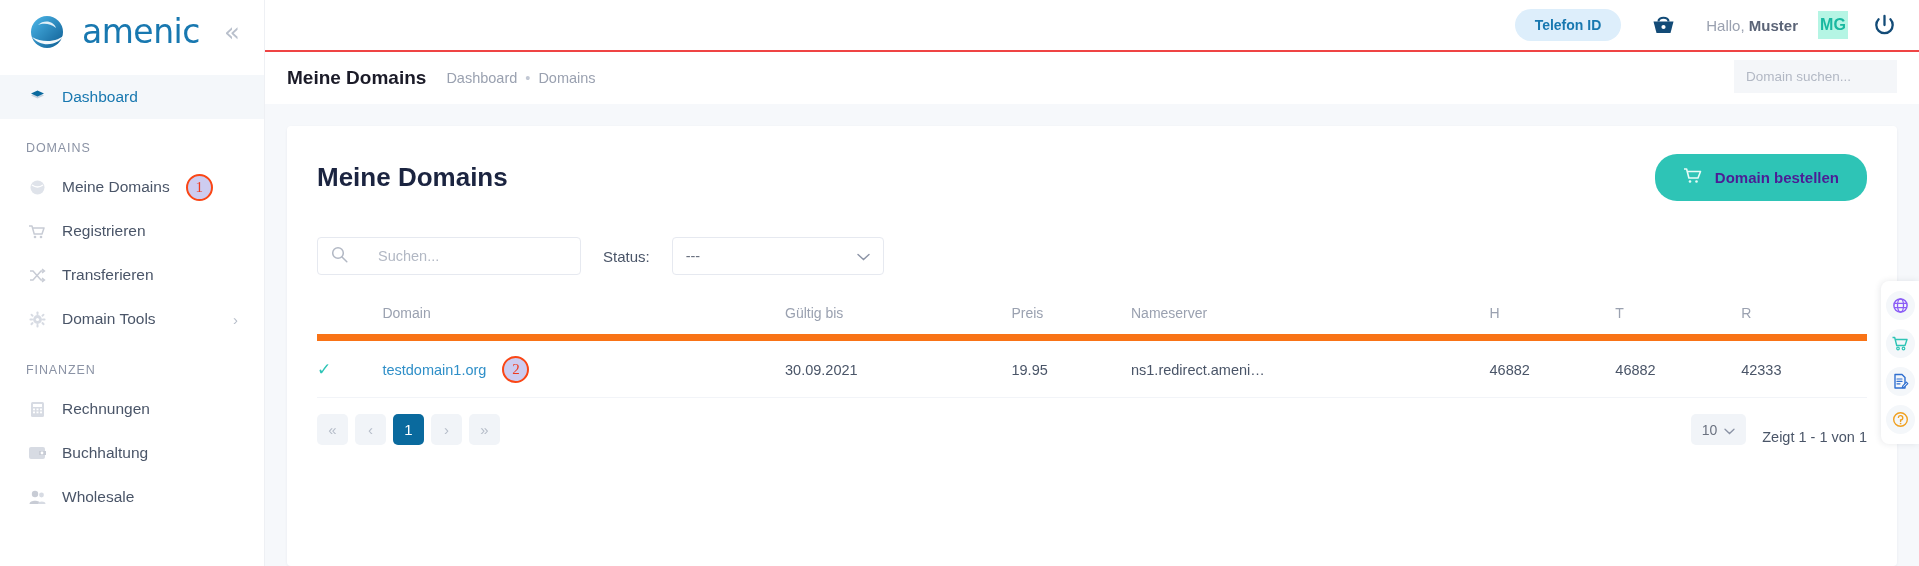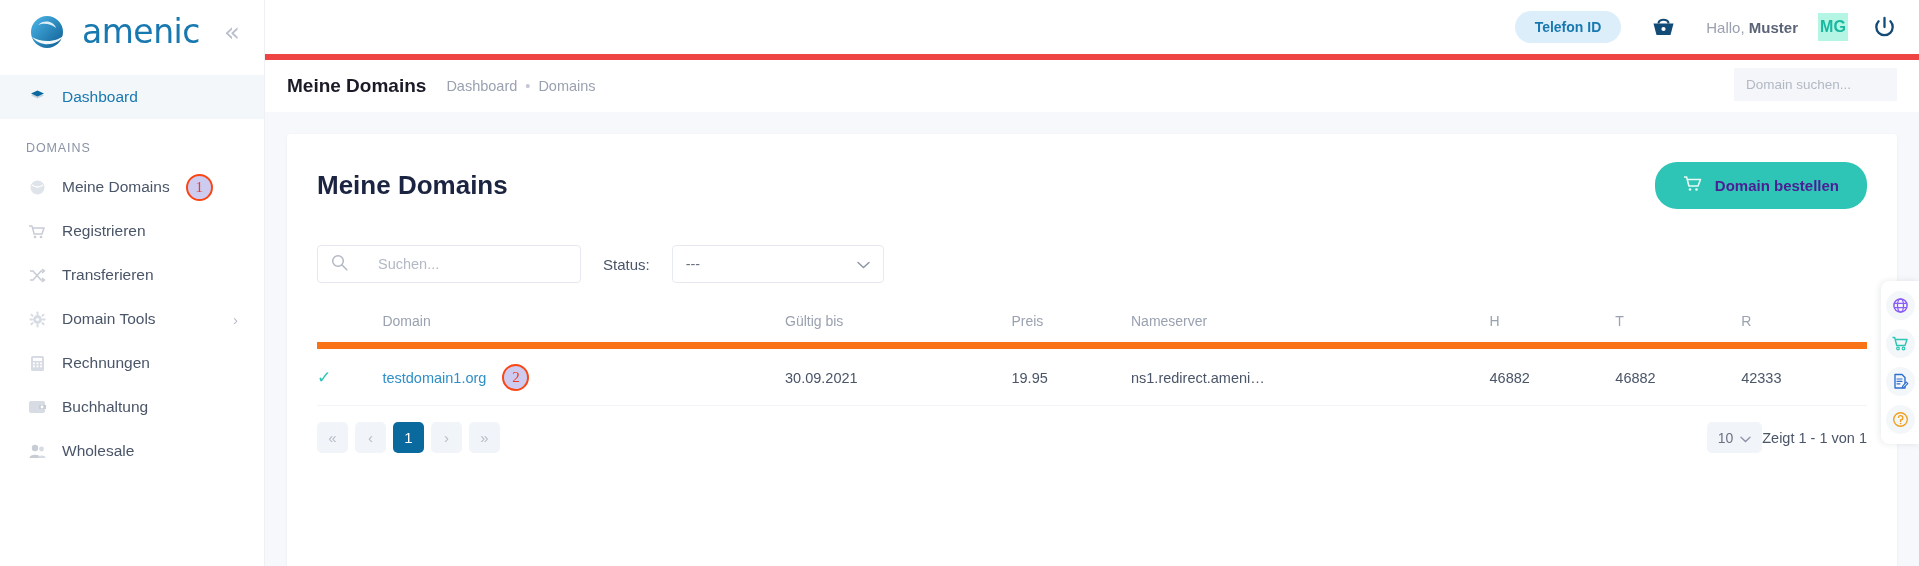--- a/index.html
+++ b/index.html
@@ -47,22 +47,22 @@
     background: #cdccf0; border: 2.5px solid #fa4616;
     color: #ee3b1f; font-size: 15px; display: flex;
     align-items: center; justify-content: center;
     font-family: "Liberation Serif", serif;
   }
   .marker-1 { margin-left: 16px; }
 
   
   .main { flex: 1; height: 566px; position: relative; background: #fff; }
   .topbar {
-    height: 60px; display: flex; align-items: center; justify-content: flex-end;
-    padding-right: 22px; gap: 0px; border-bottom: 6px solid #ef4444; background: #fff;
+    height: 52px; display: flex; align-items: center; justify-content: flex-end;
+    padding-right: 22px; gap: 0px; border-bottom: 2px solid #ef4444; background: #fff;
   }
   .phone-pill {
     background: #ddeefb; color: #1878b0; font-weight: bold; font-size: 14px;
     border-radius: 16px; padding: 8px 20px; cursor: pointer; margin-right: 30px;
   }
   .cart-ic { cursor: pointer; margin-right: 30px; display:flex; align-items:center; }
   .greet { font-size: 15px; color: #9aa1b0; margin-right: 20px; white-space: nowrap; }
   .greet b { color: #5b6477; }
   .avatar {
     width: 30px; height: 28px; background: #b5f5e4; color: #18b8a0;
@@ -146,21 +146,21 @@
 
   .pager { display: flex; align-items: center; justify-content: space-between;
     margin-top: 16px; }
   .pages { display: flex; gap: 7px; }
   .pg {
     width: 31px; height: 31px; border-radius: 5px; background: #f1f4f8;
     display: flex; align-items: center; justify-content: center;
     color: #b6bdc9; font-size: 15px; cursor: pointer;
   }
   .pg.cur { background: #0a6a9e; color: #fff; }
-  .pager-right { display: flex; align-items: center; }
+  .pager-right { display: flex; align-items: flex-end; gap: 16px; }
   .per-page {
     background: #f1f4f8; border-radius: 5px; height: 31px; padding: 0 11px;
     display: flex; align-items: center; gap: 7px; font-size: 14px;
     color: #6b7280; cursor: pointer;
   }
   .shown { font-size: 14.5px; color: #4a5568; }
 
   
   .rail {
     position: absolute; right: 0; top: 281px; width: 38px;
@@ -261,20 +261,21 @@
               <rect x="13" y="2.6" width="2" height="3.3" rx="0.8" transform="rotate(45 14 4.2)"></rect>
               <rect x="2" y="11" width="2" height="3.3" rx="0.8" transform="rotate(45 3 12.6)"></rect>
             </g>
             <circle cx="8.5" cy="8.5" r="1.6" fill="#ffffff"></circle>
           </svg>
         </span>
         <span>Domain Tools</span>
         <span class="chev-right">›</span>
       </div>
 
+      <div class="nav-group-title">FINANZEN</div>
 
       <div class="nav-item">
         <span class="ic">
           <svg width="15" height="17" viewBox="0 0 15 17">
             <rect x="1" y="1" width="13" height="15" rx="1.5" fill="#d7dbe3"></rect>
             <rect x="3" y="3" width="9" height="3" fill="#ffffff"></rect>
             <g fill="#ffffff">
               <rect x="3" y="7.5" width="2" height="1.8"></rect>
                 <rect x="6.5" y="7.5" width="2" height="1.8"></rect>
                 <rect x="10" y="7.5" width="2" height="1.8"></rect>

